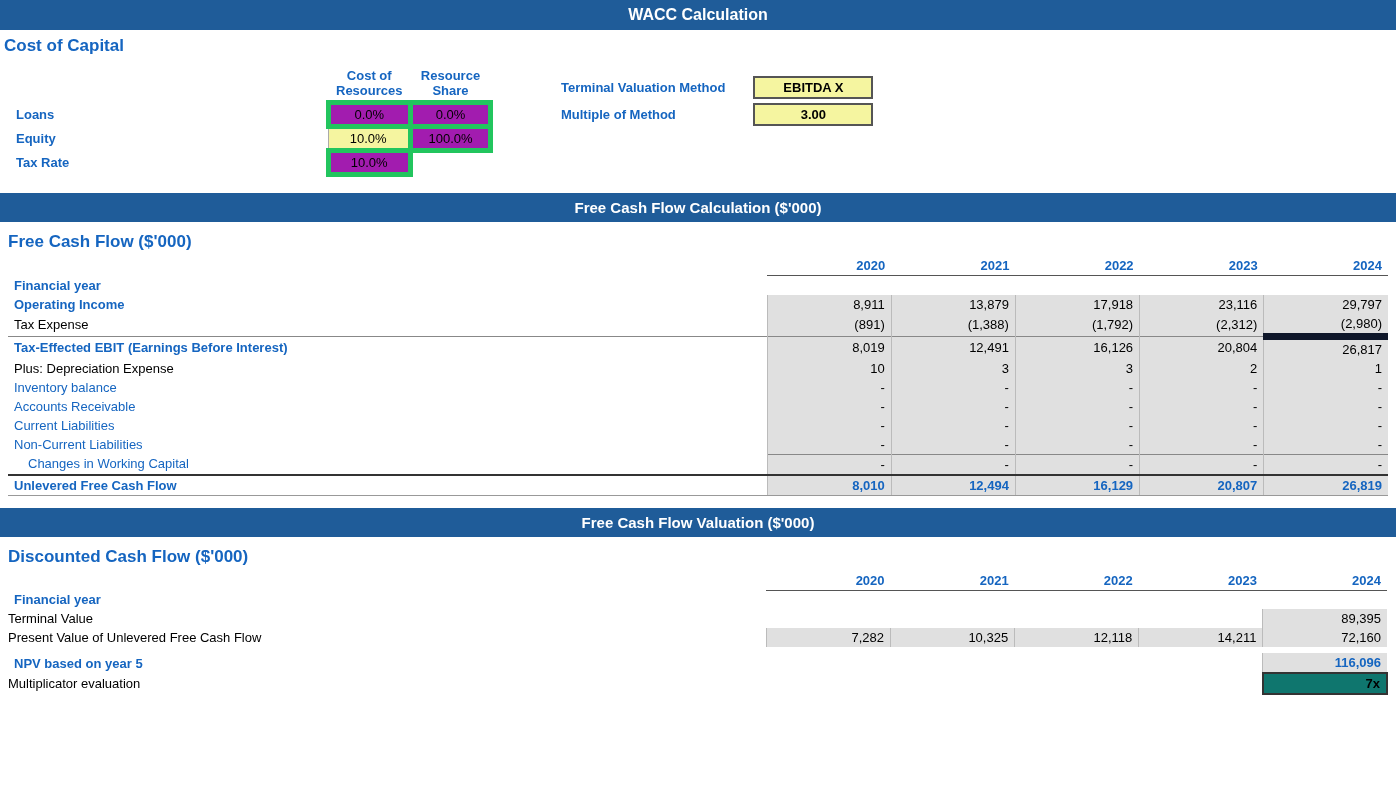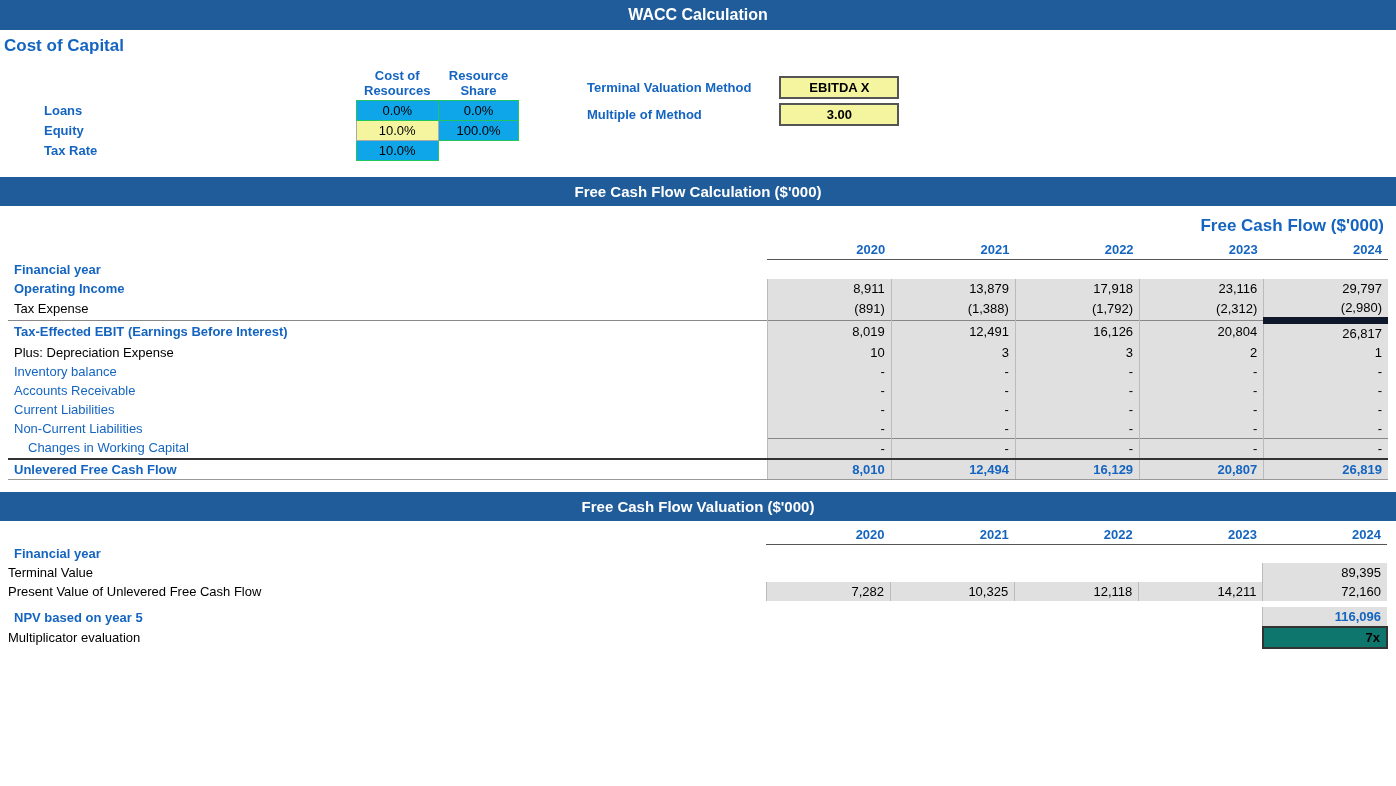--- a/index.html
+++ b/index.html
@@ -49,23 +49,23 @@
       font-weight: bold;
       text-align: center;
       font-size: 13px;
     }
     .wacc-label {
       color: #1565c0;
       font-weight: bold;
       white-space: nowrap;
     }
     .wacc-value {
-      border: 1px solid #22c55e;
-      text-align: center;
-      background: #0ea5e9;
+      border: 5px solid #22c55e;
+      text-align: center;
+      background: #a21caf;
       min-width: 80px;
     }
     .wacc-value-yellow {
       border: 1px solid #aaa;
       text-align: center;
       background: #f5f5a0;
       min-width: 80px;
     }
     .wacc-value-bold {
       border: 2px solid #555;
@@ -153,21 +153,20 @@
     }
     .mult-value {
       border: 2px solid #333;
       background: #0f766e;
       text-align: right;
       font-weight: bold;
     }
     .top-area {
       display: flex;
       align-items: flex-start;
-      margin-left: 28px;
     }
     .cost-left {
       flex: 0 0 auto;
     }
     .cost-right {
       flex: 1;
       display: flex;
       justify-content: flex-start;
       align-items: flex-start;
       padding-top: 10px;
@@ -232,21 +231,21 @@
         </tr>
       </tbody>
         </table>
     </div>
   </div>
 </div>
 
 <div class="section-title">Free Cash Flow Calculation ($'000)</div>
 
 <div class="fcf-container">
-  <div class="section-header" style="padding-left:0;text-align:right;">Free Cash Flow ($'000)</div>
+  <div class="section-header" style="padding-left:0;">Free Cash Flow ($'000)</div>
   <table class="fcf-table">
     <thead>
       <tr>
         <td style="width:55%;"></td>
         <td class="year-header" style="width:9%;">2020</td>
         <td class="year-header" style="width:9%;">2021</td>
         <td class="year-header" style="width:9%;">2022</td>
         <td class="year-header" style="width:9%;">2023</td>
         <td class="year-header" style="width:9%;">2024</td>
       </tr>
@@ -351,20 +350,21 @@
         <td class="cell-gray">20,807</td>
         <td class="cell-gray">26,819</td>
       </tr>
     </tbody>
   </table>
 </div>
 
 <div class="section-title">Free Cash Flow Valuation ($'000)</div>
 
 <div class="fcf-container">
+  <div class="section-header" style="padding-left:0;">Discounted Cash Flow ($'000)</div>
   <table class="dcf-table">
     <thead>
       <tr>
         <td style="width:55%;"></td>
         <td class="year-header" style="width:9%;">2020</td>
         <td class="year-header" style="width:9%;">2021</td>
         <td class="year-header" style="width:9%;">2022</td>
         <td class="year-header" style="width:9%;">2023</td>
         <td class="year-header" style="width:9%;">2024</td>
       </tr>

